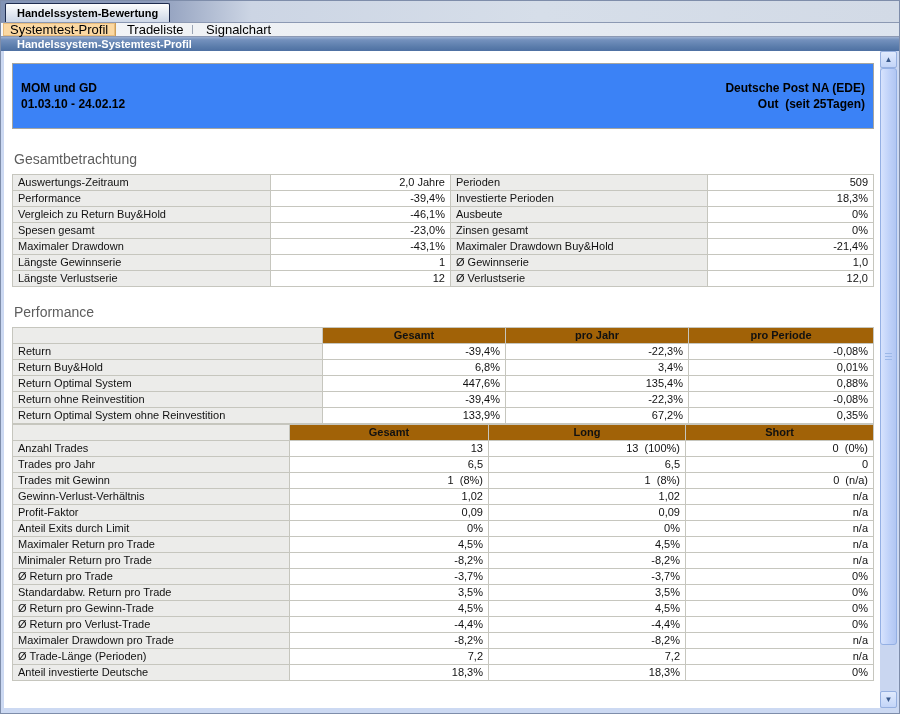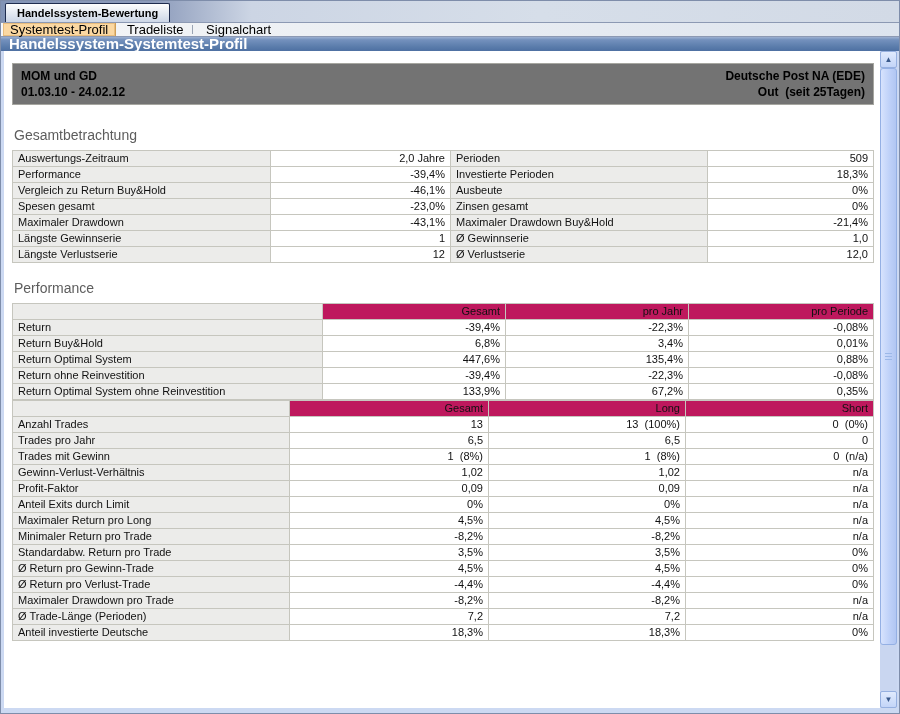--- a/index.html
+++ b/index.html
@@ -15,53 +15,53 @@
     border:1px solid #1e2c4e;border-bottom:none;border-radius:2px 2px 0 0;
     font-size:11px;font-weight:bold;color:#000;line-height:18px;cursor:default;}
   .sub-tabstrip{position:absolute;left:0;top:22px;width:898px;height:13px;
     background:linear-gradient(to right,#f5f6f7,#dde4ee);
     border-bottom:1px solid #8c99b3;font-size:13px;line-height:13px;}
   .sub-tab{display:inline-block;height:13px;padding:0 7px;color:#000;vertical-align:top;cursor:default;}
   .sub-tab.active{background:#fbd8a2;border-right:1px solid #cf9e56;box-shadow:inset 0 0 0 1px #e8bd7e;margin-left:2px;}
   .sub-sep{display:inline-block;width:1px;height:9px;background:#9aa4b4;margin:2px 2px 0 2px;vertical-align:top;}
   .titlebar{position:absolute;left:0;top:36px;width:898px;height:14px;
     background:linear-gradient(#9db1d1 0,#7491bd 20%,#5a7cab 70%,#4e70a2 100%);
-    color:#fff;font-size:15px;font-weight:bold;line-height:14px;padding-left:8px;box-sizing:border-box;}
+    color:#fff;font-size:11px;font-weight:bold;line-height:14px;padding-left:16px;box-sizing:border-box;}
 
   
   .frame-left{position:absolute;left:0;top:50px;width:3px;bottom:0;background:#ccd9f2;}
   .frame-bottom{position:absolute;left:0;bottom:0;width:898px;height:5px;background:#ccd9f2;}
   .frame-right{position:absolute;right:0;top:50px;width:2px;bottom:0;background:#ccd9f2;}
   .vscroll{position:absolute;right:2px;top:50px;width:17px;bottom:5px;background:#c9d6f0;}
   .vscroll .btn{position:absolute;left:0;width:17px;height:17px;
     background:linear-gradient(#e0eafd,#c3d5f8);border:1px solid #96b0e0;border-radius:2px;box-sizing:border-box;
     color:#3a5a8c;font-size:8px;line-height:15px;text-align:center;}
   .vscroll .btn.up{top:0;}
   .vscroll .btn.down{bottom:0;}
   .vscroll .thumb{position:absolute;left:0;top:17px;width:17px;height:577px;
     background:linear-gradient(to right,#d7e3fd,#bdd0f8 60%,#b1c6f2);
     border:1px solid #94b0e4;border-radius:3px;box-sizing:border-box;}
   .vscroll .grip{position:absolute;left:4px;top:50%;margin-top:-4px;width:7px;height:8px;
     background:repeating-linear-gradient(to bottom,#9cb8e8 0 1px,rgba(0,0,0,0) 1px 3px);}
 
   
   .content{position:absolute;left:3px;top:50px;width:876px;bottom:5px;background:#fff;overflow:hidden;}
-  .header-box{margin:12px 6px 0 8px;border:1px solid #a6a6a0;background:#737373;
-    padding:4px 8px;display:flex;justify-content:space-between;}
+  .header-box{margin:12px 6px 0 8px;border:1px solid #a6a6a0;background:#3b82f6;
+    padding:16px 8px;display:flex;justify-content:space-between;}
   .header-box .line{font-size:12px;font-weight:bold;color:#000;line-height:16px;white-space:pre;}
   .hdr-right{text-align:right;}
   .section-title{margin:22px 0 7px 10px;font-size:14px;color:#5d5d5d;}
   .section-title.tight{margin-top:17px;}
   table.grid{border-collapse:collapse;table-layout:fixed;margin-left:8px;
     border:1px solid #9c9c94;font-size:11px;color:#111;}
   table.grid td,table.grid th{border:1px solid #c6c6be;line-height:15px;height:15px;
     padding:0 5px;overflow:hidden;white-space:pre;font-weight:normal;}
   table.grid .lbl{background:#ececea;text-align:left;}
   table.grid .val{background:#fff;text-align:right;}
-  table.grid .colhead{background:#be185d;text-align:right;font-weight:normal;}
+  table.grid .colhead{background:#a16207;text-align:center;font-weight:bold;}
 </style>
 </head>
 <body>
 
 <div id="app">
 
   <div class="main-tabstrip">
     <div class="main-tab">Handelssystem-Bewertung</div>
   </div>
 
@@ -236,30 +236,36 @@
             <td class="val">0,09</td>
             <td class="val">n/a</td>
           </tr>
           <tr>
             <td class="lbl">Anteil Exits durch Limit</td>
             <td class="val">0%</td>
             <td class="val">0%</td>
             <td class="val">n/a</td>
           </tr>
           <tr>
-            <td class="lbl">Maximaler Return pro Long</td>
+            <td class="lbl">Maximaler Return pro Trade</td>
             <td class="val">4,5%</td>
             <td class="val">4,5%</td>
             <td class="val">n/a</td>
           </tr>
           <tr>
             <td class="lbl">Minimaler Return pro Trade</td>
             <td class="val">-8,2%</td>
             <td class="val">-8,2%</td>
             <td class="val">n/a</td>
+          </tr>
+          <tr>
+            <td class="lbl">Ø Return pro Trade</td>
+            <td class="val">-3,7%</td>
+            <td class="val">-3,7%</td>
+            <td class="val">0%</td>
           </tr>
           <tr>
             <td class="lbl">Standardabw. Return pro Trade</td>
             <td class="val">3,5%</td>
             <td class="val">3,5%</td>
             <td class="val">0%</td>
           </tr>
           <tr>
             <td class="lbl">Ø Return pro Gewinn-Trade</td>
             <td class="val">4,5%</td>

